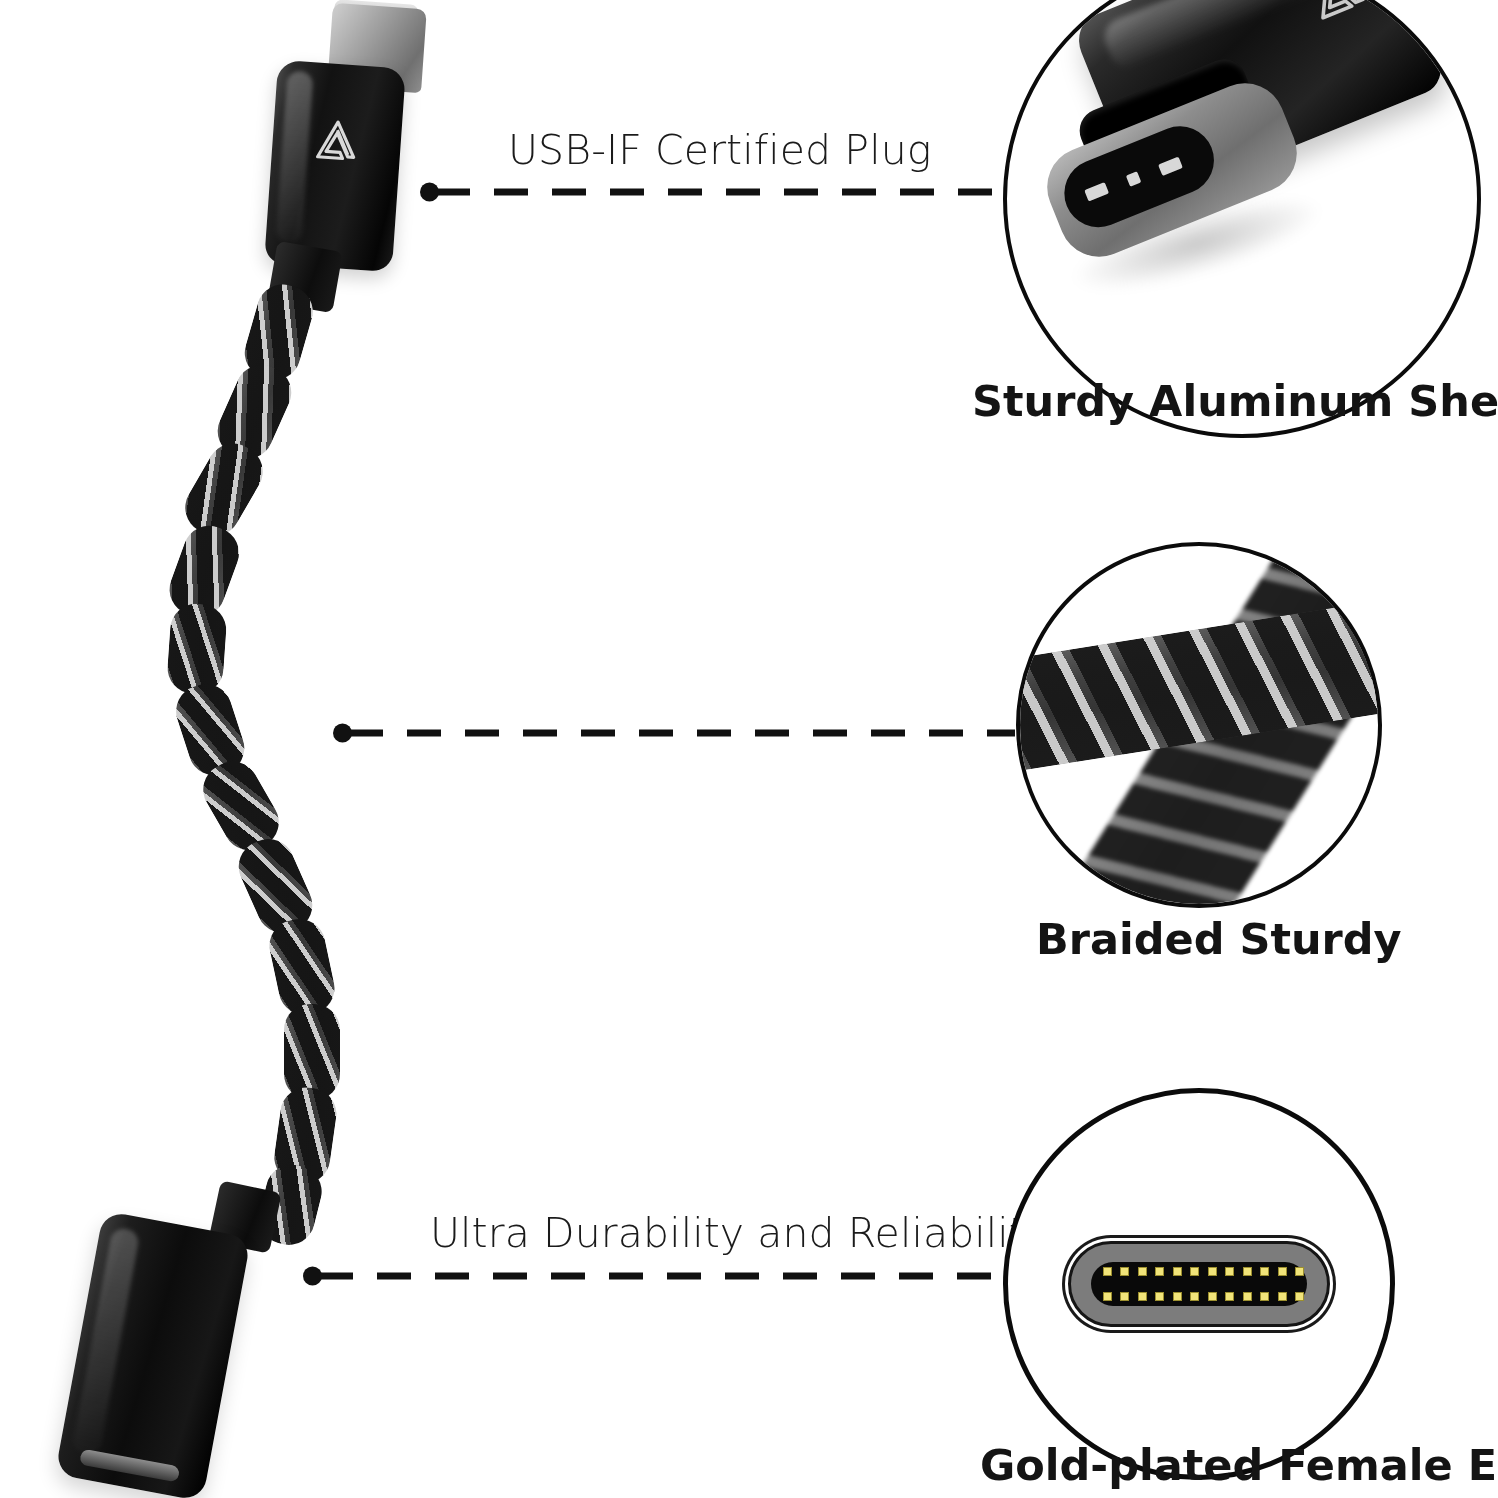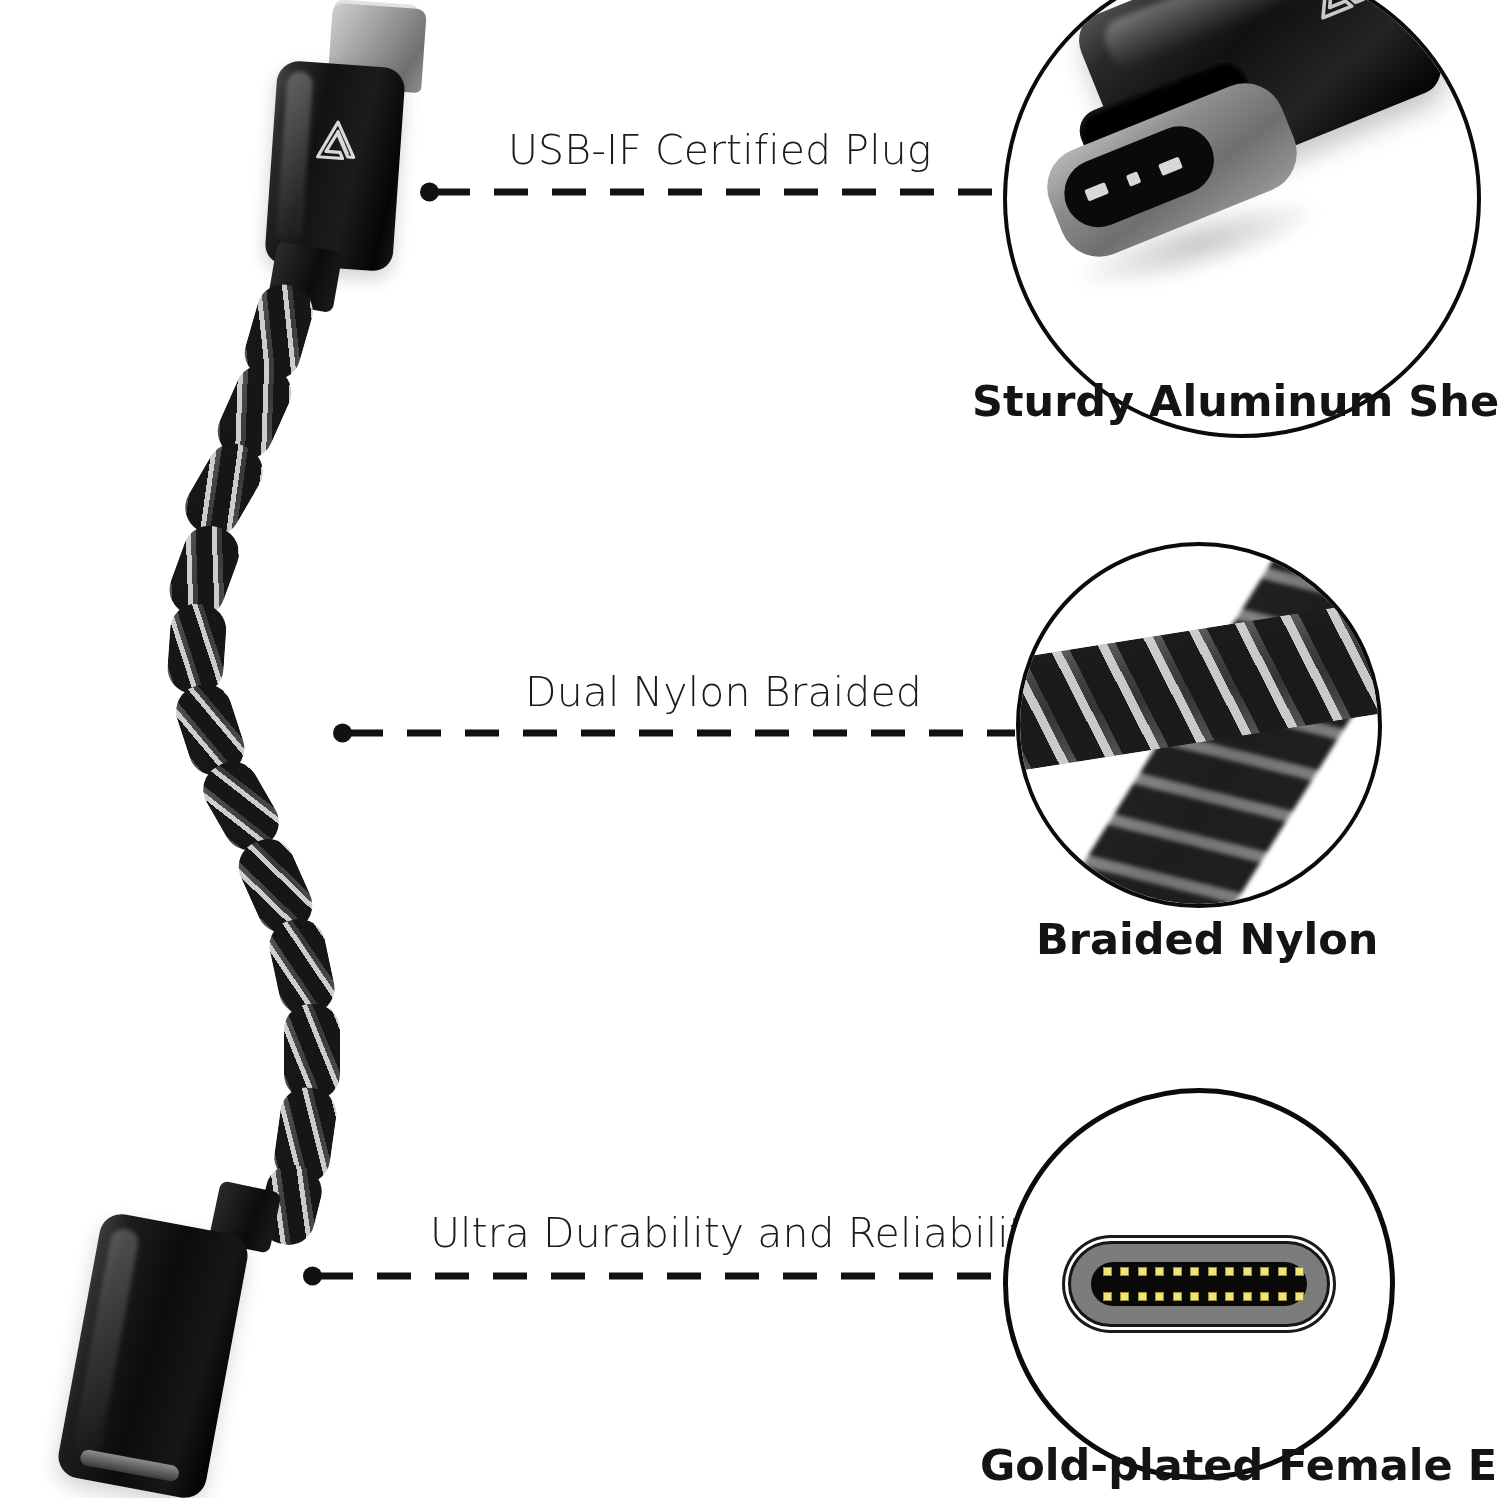--- a/index.html
+++ b/index.html
@@ -238,21 +238,20 @@
       <div class="female-slot"></div>
     </div>
   </div>
 
   <div class="callout-label" style="left:508px;top:130px;text-align:right;">USB-IF Certified Plug</div>
   <div class="leader" style="left:420px;top:188px;width:590px;">
     <span class="dot"></span>
     <span class="dash"></span>
   </div>
 
-  <div class="callout-label" style="left:525px;top:672px;">Dual Nylon Braided</div>
   <div class="leader" style="left:333px;top:729px;width:682px;">
     <span class="dot"></span>
     <span class="dash"></span>
   </div>
 
   <div class="callout-label" style="left:430px;top:1213px;">Ultra Durability and Reliability</div>
   <div class="leader" style="left:303px;top:1272px;width:706px;">
     <span class="dot"></span>
     <span class="dash"></span>
   </div>
@@ -278,21 +277,21 @@
         </div>
       </div>
     </div>
   </div>
   <div class="caption" style="left:972px;top:380px;">Sturdy Aluminum Shell</div>
 
   <div class="circle" id="circle-2">
     <div class="braid-macro2"></div>
     <div class="braid-macro"></div>
   </div>
-  <div class="caption" style="left:1036px;top:918px;">Braided Nylon</div>
+  <div class="caption" style="left:1036px;top:918px;">Braided Sturdy</div>
 
   <div class="circle" id="circle-3">
     <div class="port-shell">
       <div class="port-cavity">
         <div class="port-pins" id="port-pins">
             <span class="gold-pin" style="left: 0px; top: 0px;"></span>
             <span class="gold-pin" style="left: 17.4545px; top: 0px;"></span>
             <span class="gold-pin" style="left: 34.9091px; top: 0px;"></span>
             <span class="gold-pin" style="left: 52.3636px; top: 0px;"></span>
             <span class="gold-pin" style="left: 69.8182px; top: 0px;"></span>

